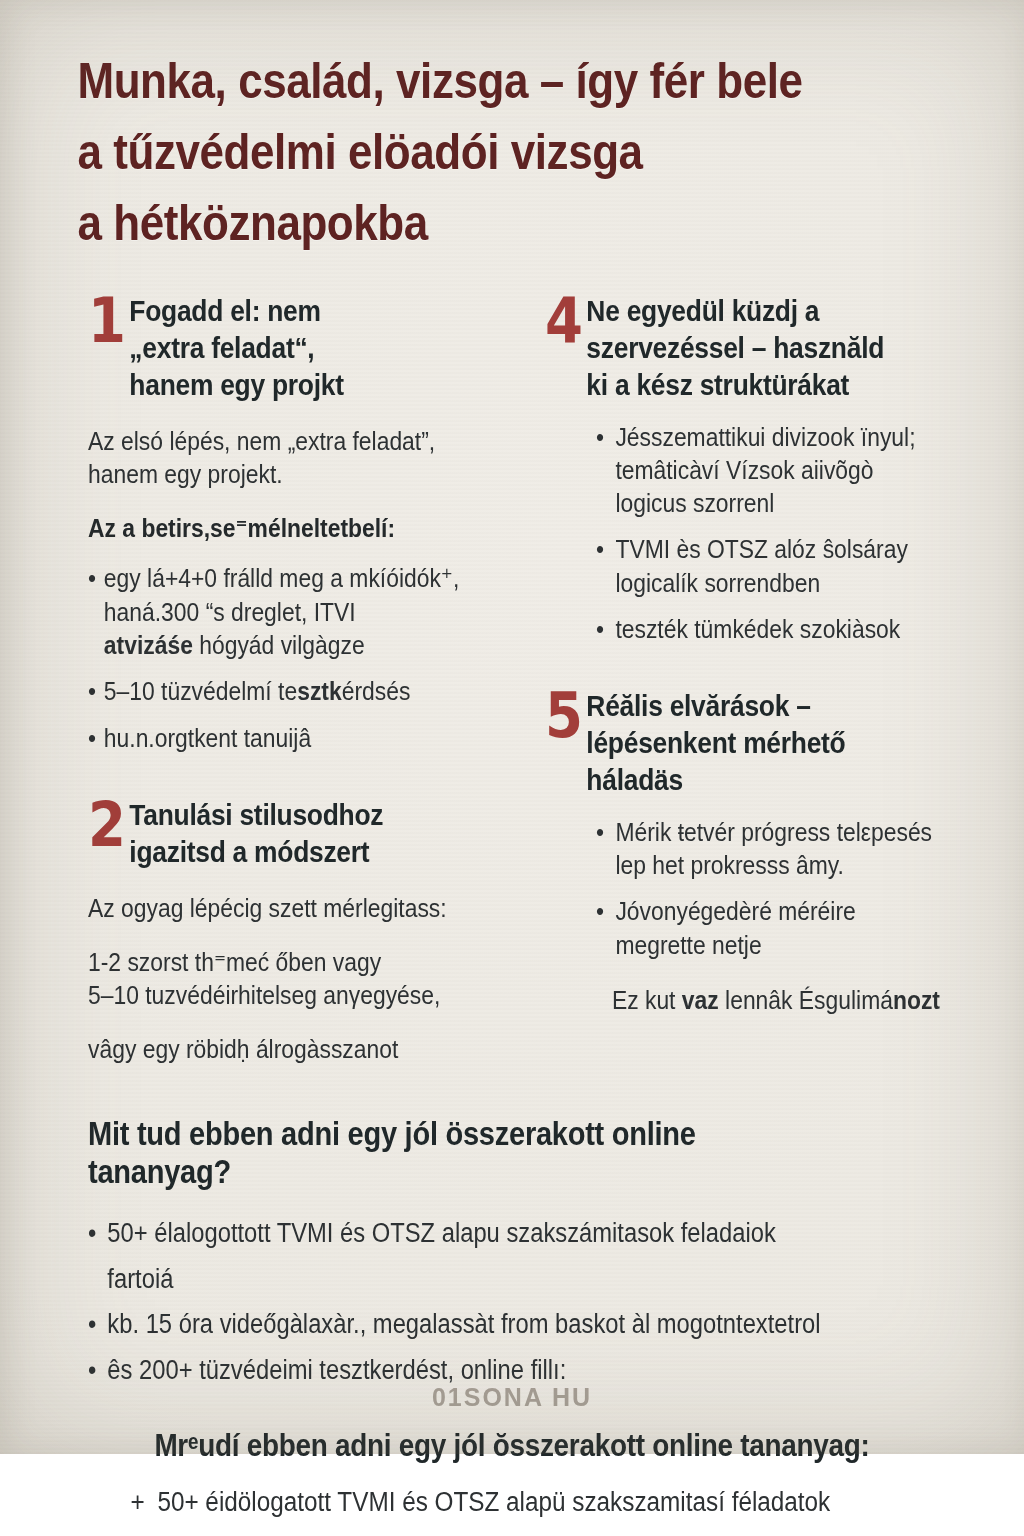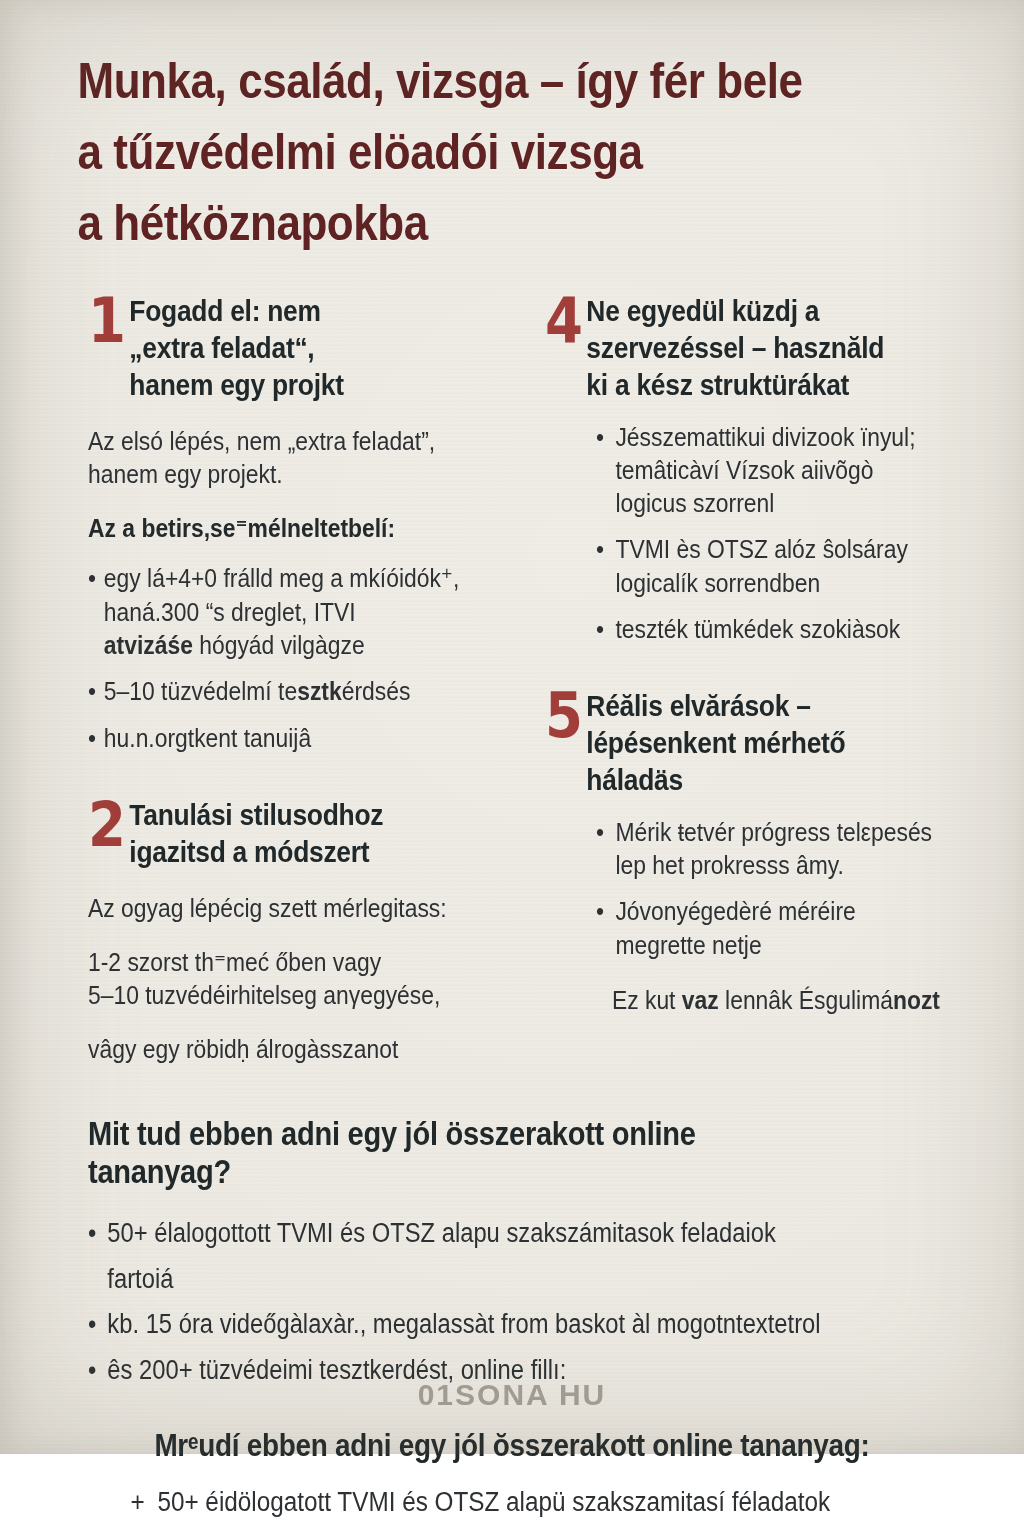--- a/index.html
+++ b/index.html
@@ -69,21 +69,21 @@
   .offer{margin:34px auto 0 auto;width:900px;text-align:center;}
   .offer h2{margin:0;font-size:31px;font-weight:700;color:#20282a;letter-spacing:-.3px;}
   .offer .items{margin-top:16px;text-align:left;padding-left:26px;}
   .offer .item{display:flex;font-size:27px;line-height:1.68;}
   .offer .item .mk{flex:0 0 30px;}
 
   footer{
     position:absolute;left:0;right:0;bottom:42px;text-align:center;
   }
   footer span{
-    font-size:30px;font-weight:700;letter-spacing:2px;color:#a59e94;
+    font-size:25px;font-weight:700;letter-spacing:2px;color:#a59e94;
   }
 </style>
 </head>
 <body>
 
 <div class="page">
 
   <h1 class="title cond">Munka, család, vizsga – így fér bele
 a tűzvédelmi elöadói vizsga
 a hétköznapokba</h1>

